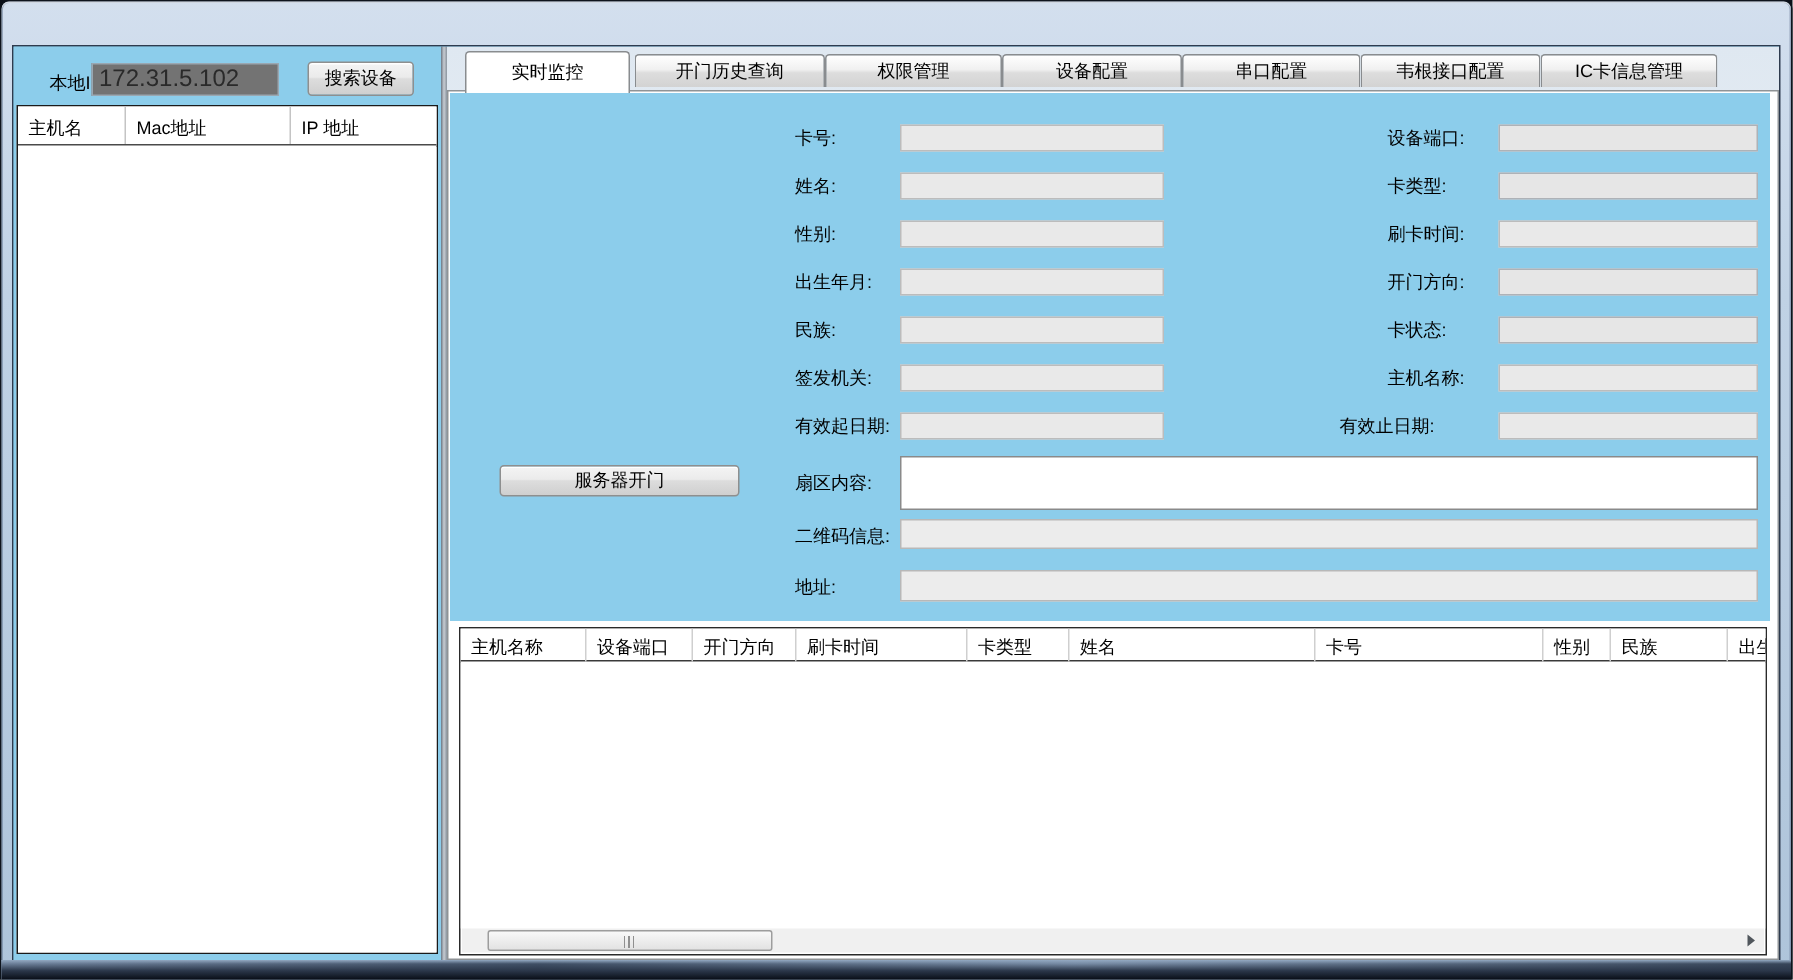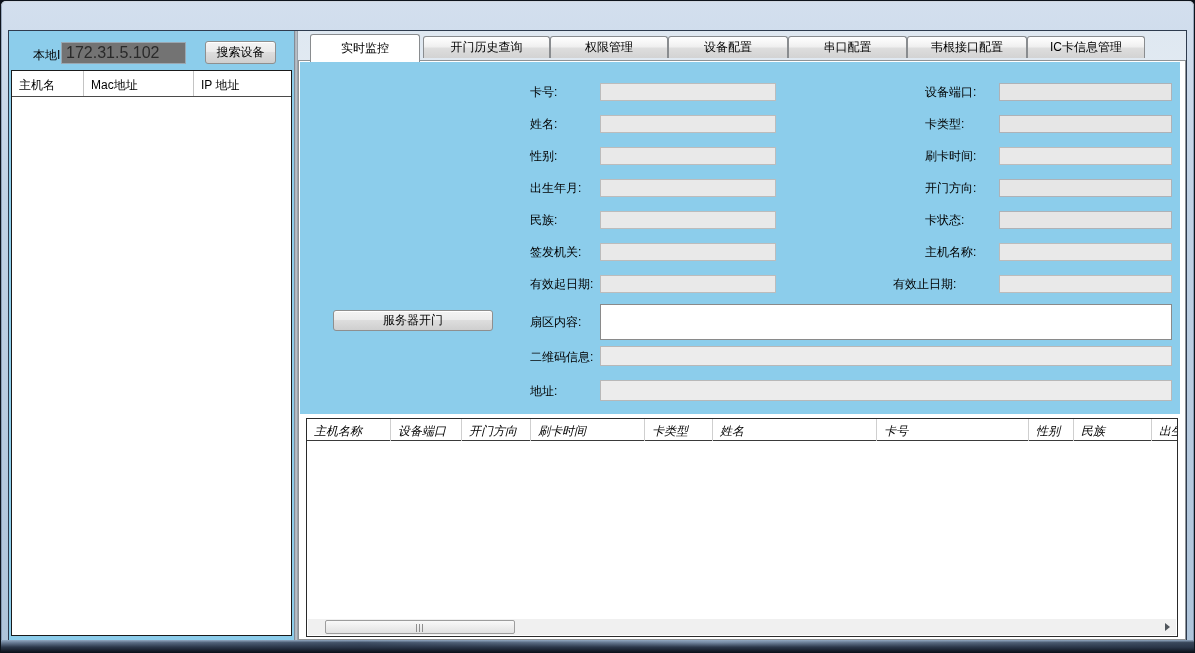--- a/index.html
+++ b/index.html
@@ -60,21 +60,21 @@
   .fld-label { position:absolute; height:18px; line-height:18px; font-size:12px; white-space:nowrap; }
   .fld-box { position:absolute; height:18px; background:#e9e9e9; border:1px solid #bcbcbc; }
   .fld-combo { position:absolute; height:18px; background:#e6e6e6; border:1px solid #aeb2b7; }
   .combo-arrow { position:absolute; right:6px; top:6px; width:0; height:0; border-left:4px solid transparent; border-right:4px solid transparent; border-top:5px solid #7e8archive287; border-top-color:#7e8287; }
   .wide-white { background:#fff; border:1px solid #8a8a8a; }
   .wide-gray { background:#ececec; border:1px solid #b8b8b8; }
 
   
   .records { position:absolute; left:7px; top:357px; width:872px; height:219px; background:#fff; border:1px solid #2a2a2a; overflow:hidden; }
   .rt-header { position:absolute; left:0; top:0; height:22px; display:flex; background:#fff; border-bottom:1px solid #3a3a3a; width:966px; }
-  .rt-col { padding:4px 0 0 7px; border-right:1px solid #cfcfcf; height:22px; overflow:hidden; white-space:nowrap; font-size:12px;font-style:italic; }
+  .rt-col { padding:4px 0 0 7px; border-right:1px solid #cfcfcf; height:22px; overflow:hidden; white-space:nowrap; font-size:12px; }
   .rt-body { position:absolute; left:0; top:23px; right:0; bottom:17px; background:#fff; }
 
   .hscroll { position:absolute; left:1px; right:1px; bottom:1px; height:16px; background:#f0f0f0; }
   .hs-arrow { position:absolute; top:0; width:17px; height:16px; display:flex; align-items:center; justify-content:center; }
   .hs-left { left:0; } .hs-right { right:0; }
   .tri-left { width:0; height:0; border-top:4px solid transparent; border-bottom:4px solid transparent; border-right:5px solid #505archive65c; border-right-color:#50565c; }
   .tri-right { width:0; height:0; border-top:4px solid transparent; border-bottom:4px solid transparent; border-left:5px solid #50565c; }
   .hs-thumb { position:absolute; left:17px; top:1px; width:190px; height:14px; background:linear-gradient(180deg,#f9f9f9,#e2e2e2); border:1px solid #9d9d9d; border-radius:2px; }
   .hs-grip { position:absolute; left:50%; top:3px; width:8px; height:8px; margin-left:-4px; background:repeating-linear-gradient(90deg,#8f8f8f 0 1px,transparent 1px 3px); }
 </style>

